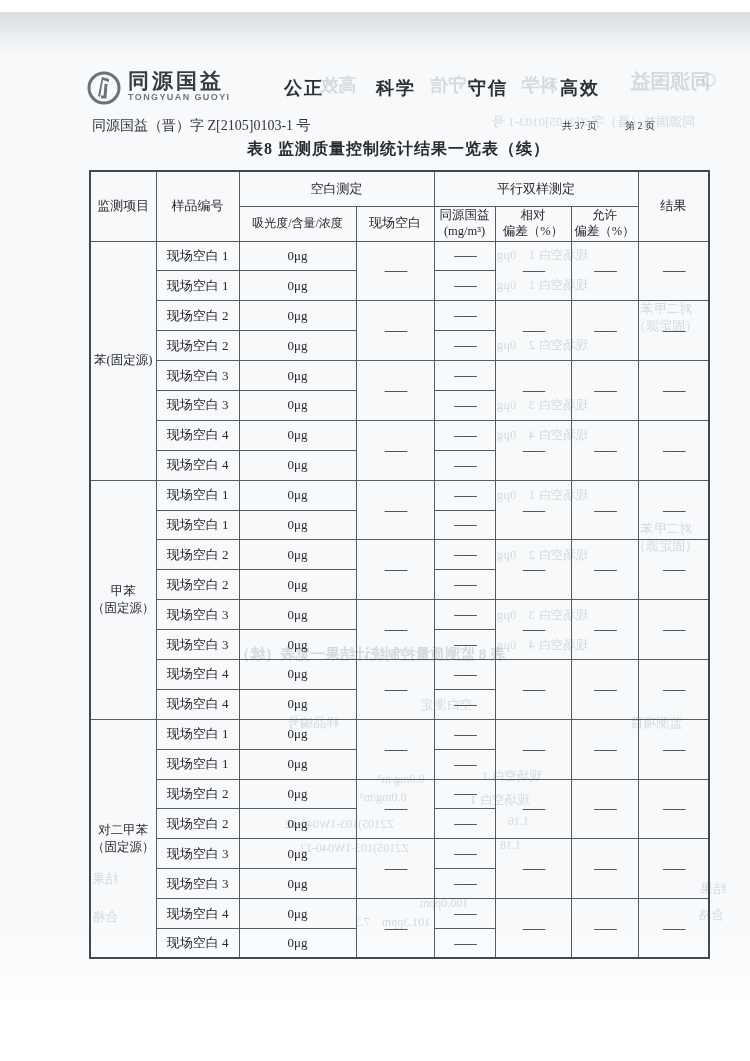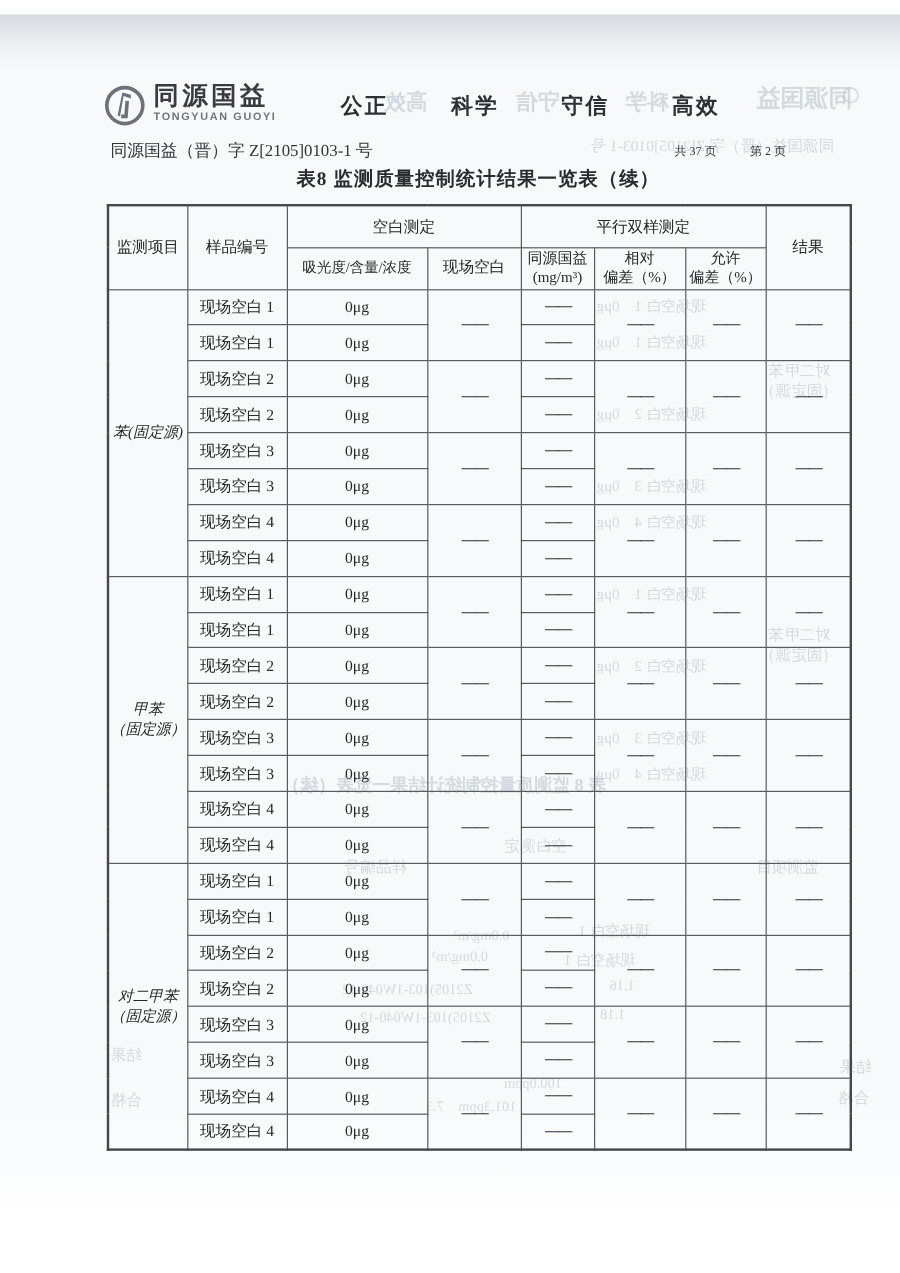--- a/index.html
+++ b/index.html
@@ -29,21 +29,21 @@
            vertical-align:middle;background:transparent;overflow:hidden;}
   table.qc th{font-weight:normal;font-size:13px;color:#26282c;line-height:1.25;}
   tr.hrow{height:35px;}
   tr.body-row{height:29.9px;}
   .th-sub{font-size:12.5px;white-space:nowrap;}
   td.sample-cell{font-size:13px;white-space:nowrap;}
   td.value-cell{font-size:13px;text-align:left;padding-left:9px;white-space:nowrap;}
   td.dash-cell{font-size:13px;color:#3e434a;
                font-family:"DejaVu Sans",sans-serif;letter-spacing:-2px;}
   td.allow-result{text-align:left;padding-left:8px;}
-  td.group-cell{font-size:12.5px;line-height:1.35;font-style:italic;}
+  td.group-cell{font-size:12.5px;line-height:1.35;}
   .glabel{white-space:nowrap;}
   
   .ghost-layer{position:absolute;left:0;top:0;width:750px;height:1061px;z-index:1;}
   .ghost{position:absolute;transform:scaleX(-1);color:#b5c0ca;opacity:0.55;
          white-space:nowrap;font-family:"Liberation Serif","DejaVu Serif",serif;}
   .ghost.b{font-weight:bold;}
 </style>
 </head>
 <body>
 

